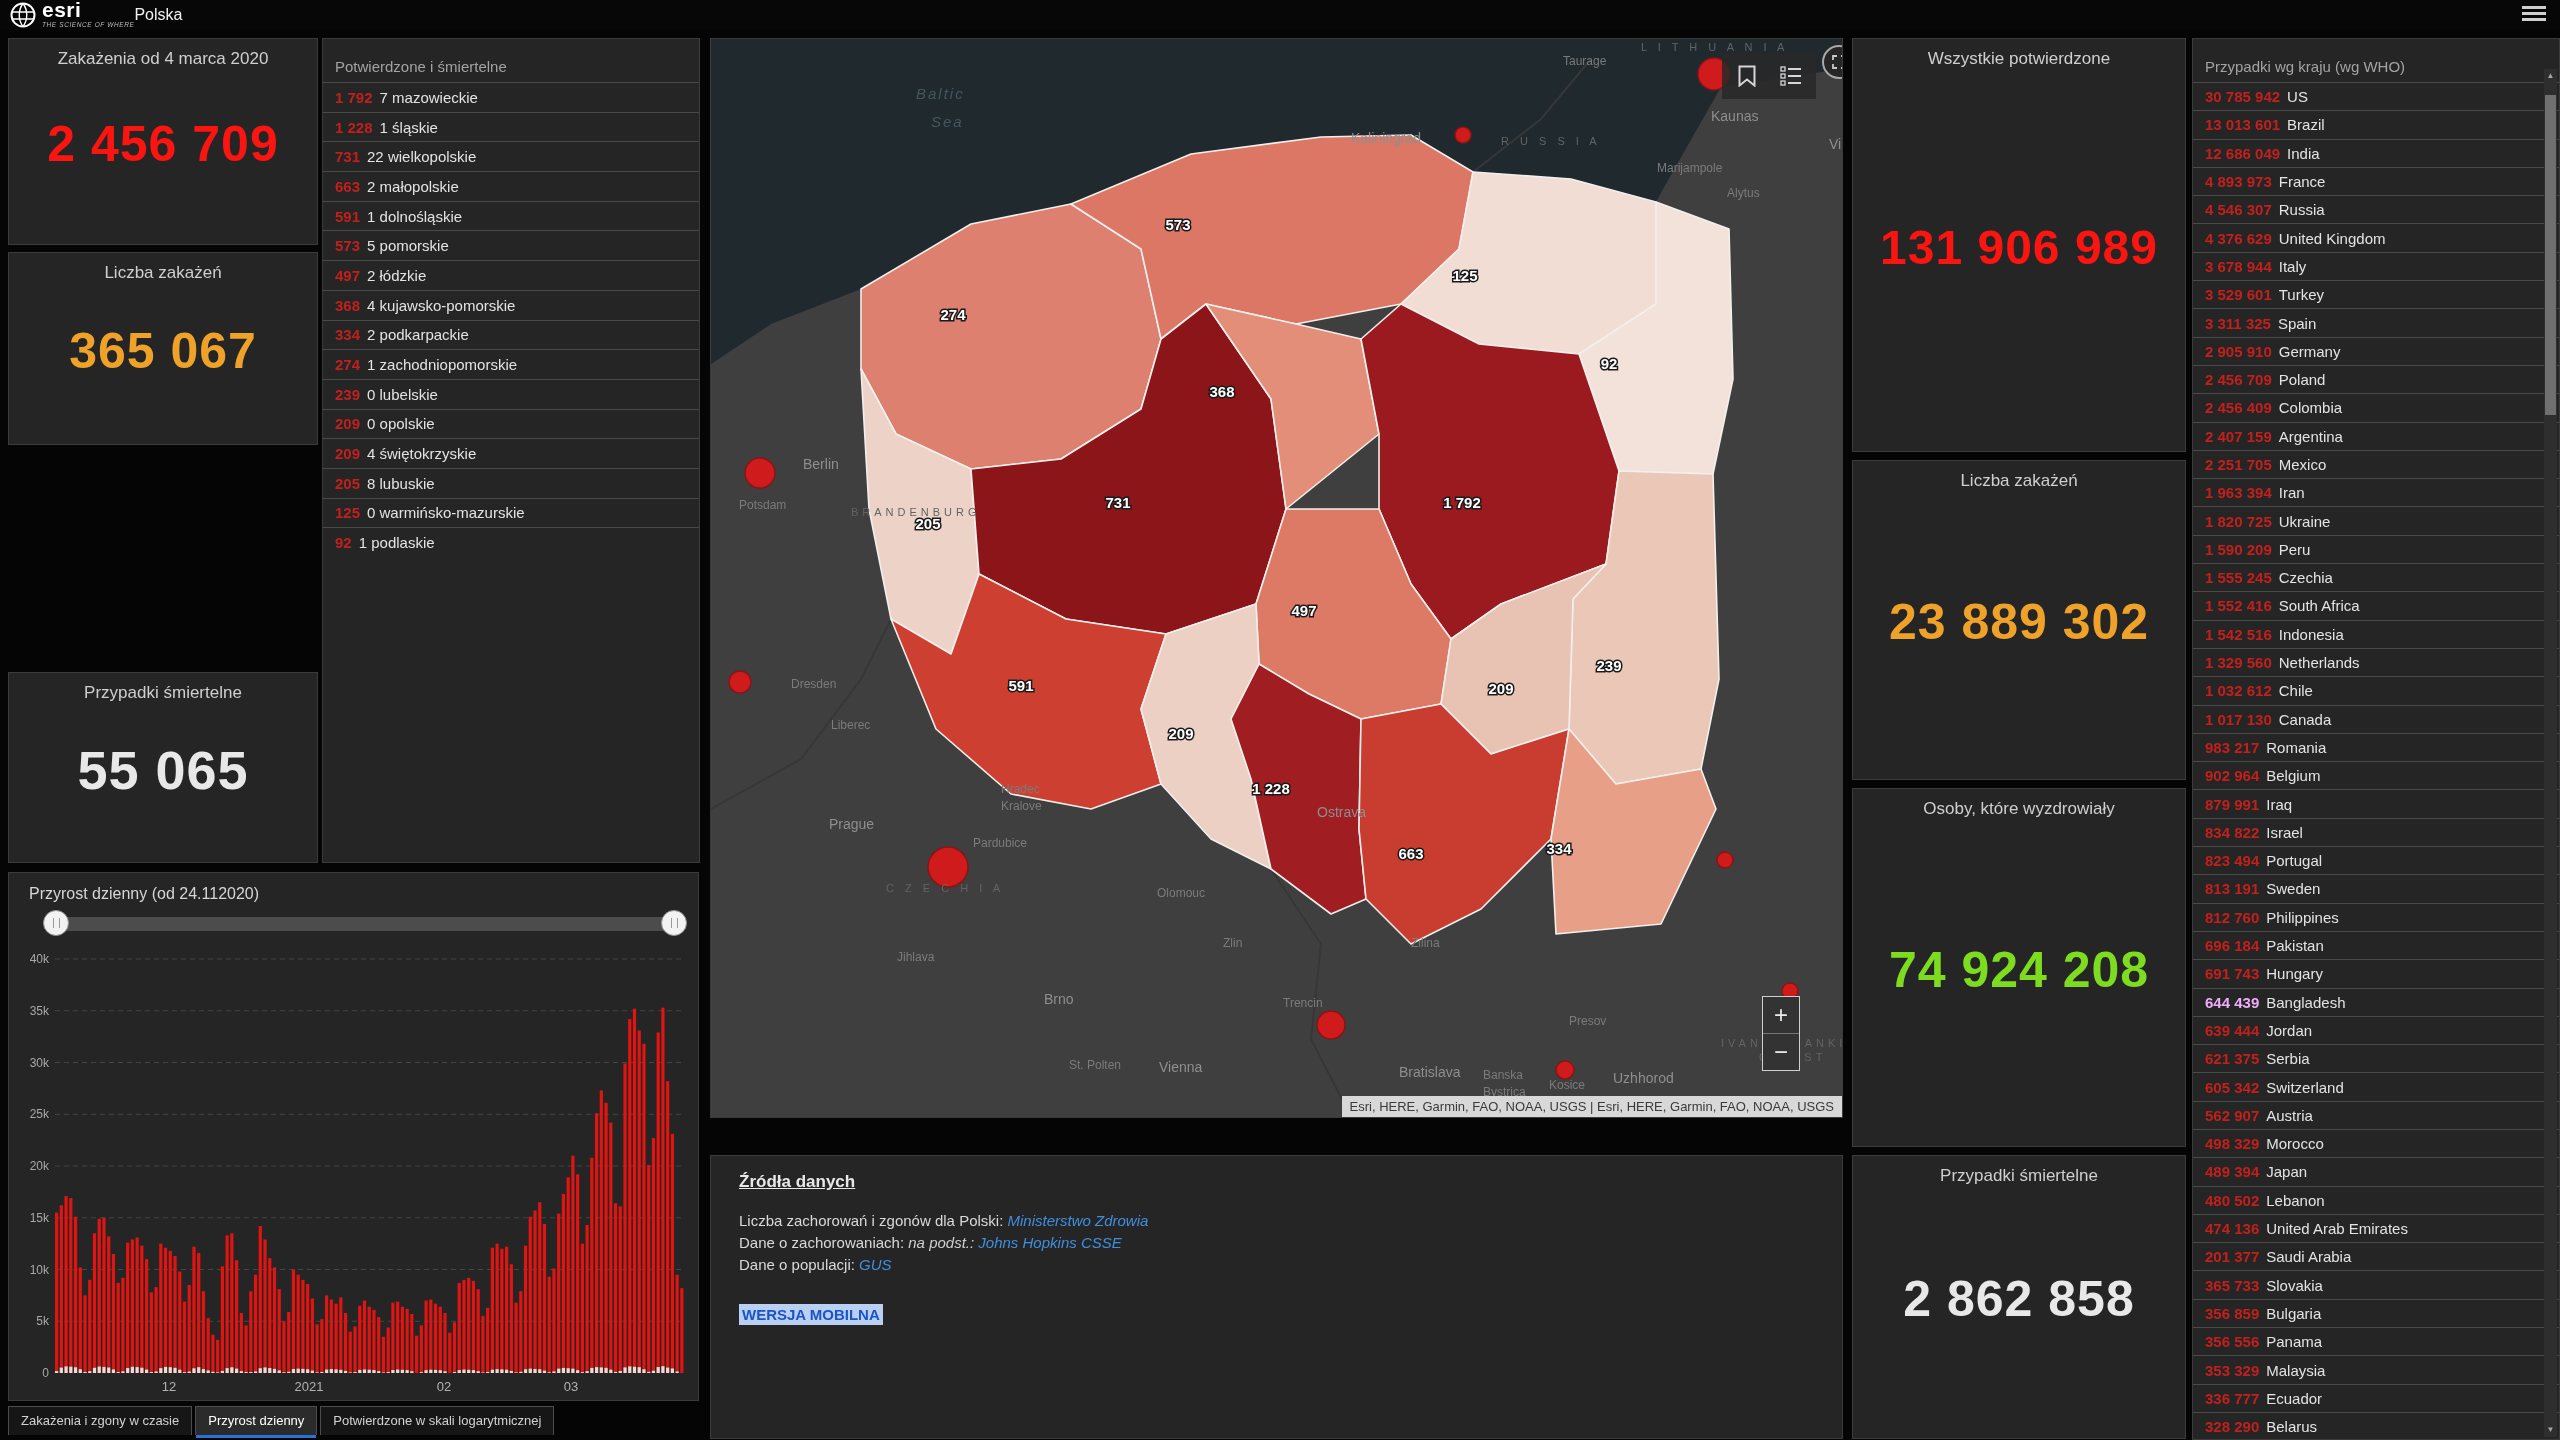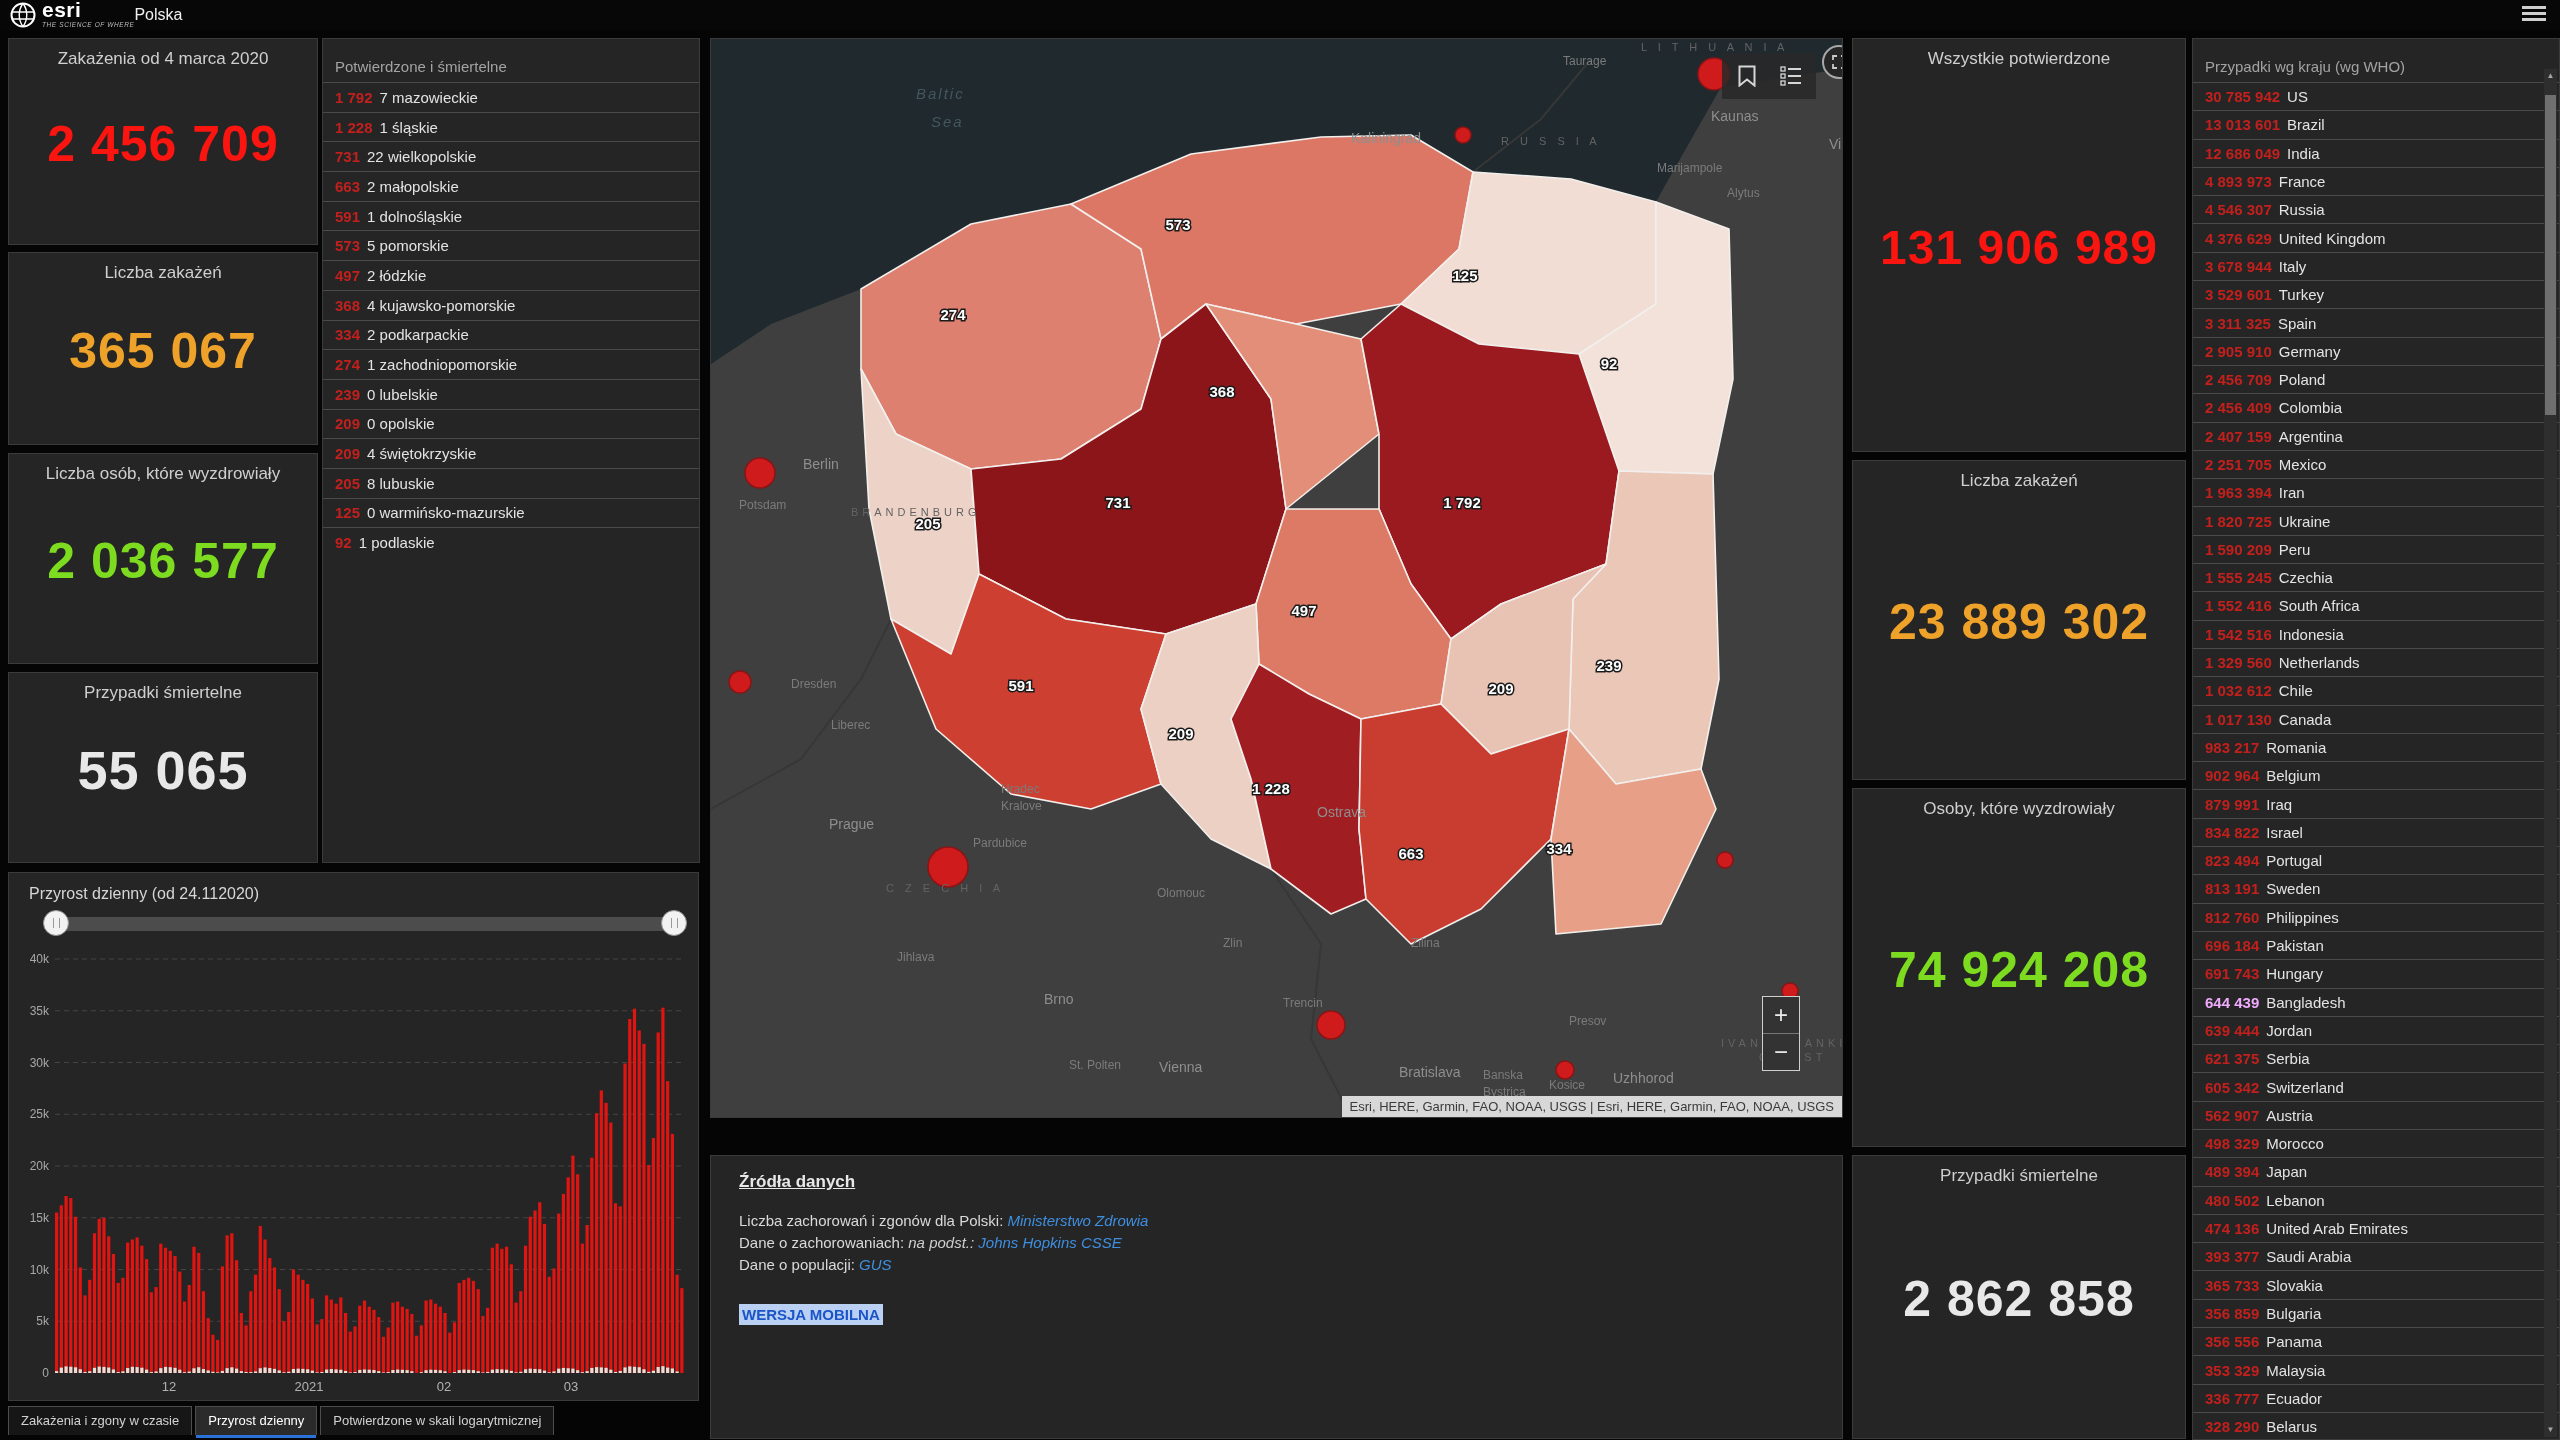--- a/index.html
+++ b/index.html
@@ -110,24 +110,20 @@
       </div>
   </div>
 
   <div class="panel stat" id="lp1">
     <div class="title">Zakażenia  od 4 marca 2020</div>
     <div class="value" style="color: rgb(251, 21, 16);">2 456 709</div>
   </div>
   <div class="panel stat" id="lp2">
     <div class="title">Liczba zakażeń</div>
     <div class="value" style="color: rgb(239, 162, 42);">365 067</div>
-  </div>
-  <div class="panel stat" id="lp3">
-    <div class="title">Liczba osób, które wyzdrowiały</div>
-    <div class="value" style="color: rgb(126, 220, 32);">2 036 577</div>
   </div>
   <div class="panel stat" id="lp4">
     <div class="title">Przypadki śmiertelne</div>
     <div class="value" style="color: rgb(232, 232, 232);">55 065</div>
   </div>
 
   <div class="panel" id="vlistp">
     <div class="list-head">Potwierdzone i śmiertelne</div>
     <div id="vrows">
         <div class="lrow">
@@ -815,21 +811,21 @@
         </div>
         <div class="lrow">
           <span class="num" style="color:#c2201d">480 502</span>
           <span>Lebanon</span>
         </div>
         <div class="lrow">
           <span class="num" style="color:#c2201d">474 136</span>
           <span>United Arab Emirates</span>
         </div>
         <div class="lrow">
-          <span class="num" style="color:#c2201d">393 377</span>
+          <span class="num" style="color:#c2201d">201 377</span>
           <span>Saudi Arabia</span>
         </div>
         <div class="lrow">
           <span class="num" style="color:#c2201d">365 733</span>
           <span>Slovakia</span>
         </div>
         <div class="lrow">
           <span class="num" style="color:#c2201d">356 859</span>
           <span>Bulgaria</span>
         </div>

